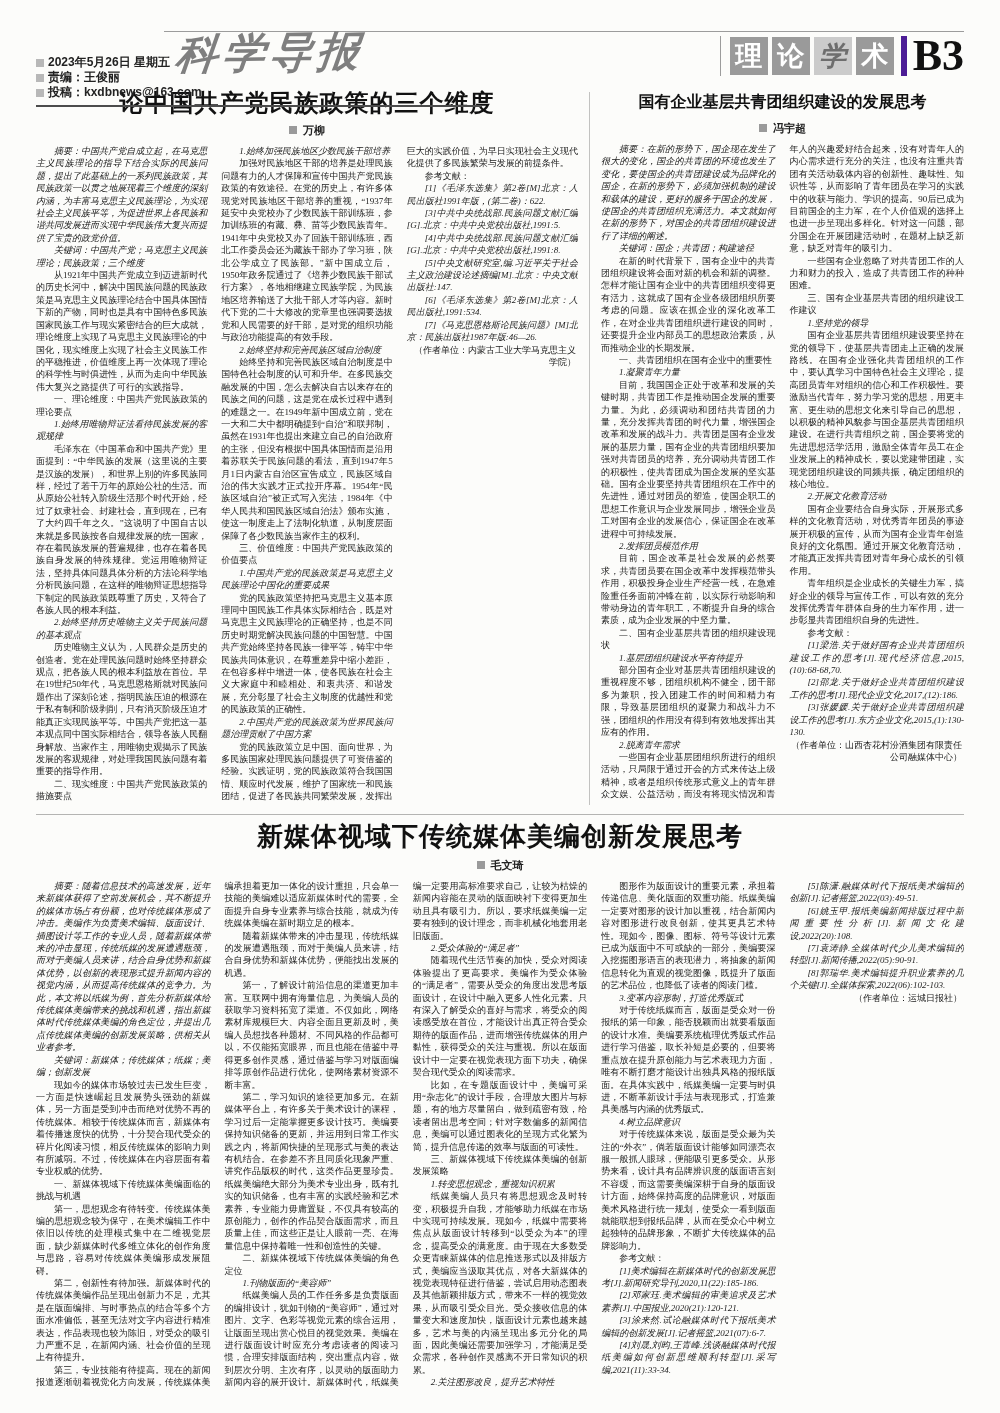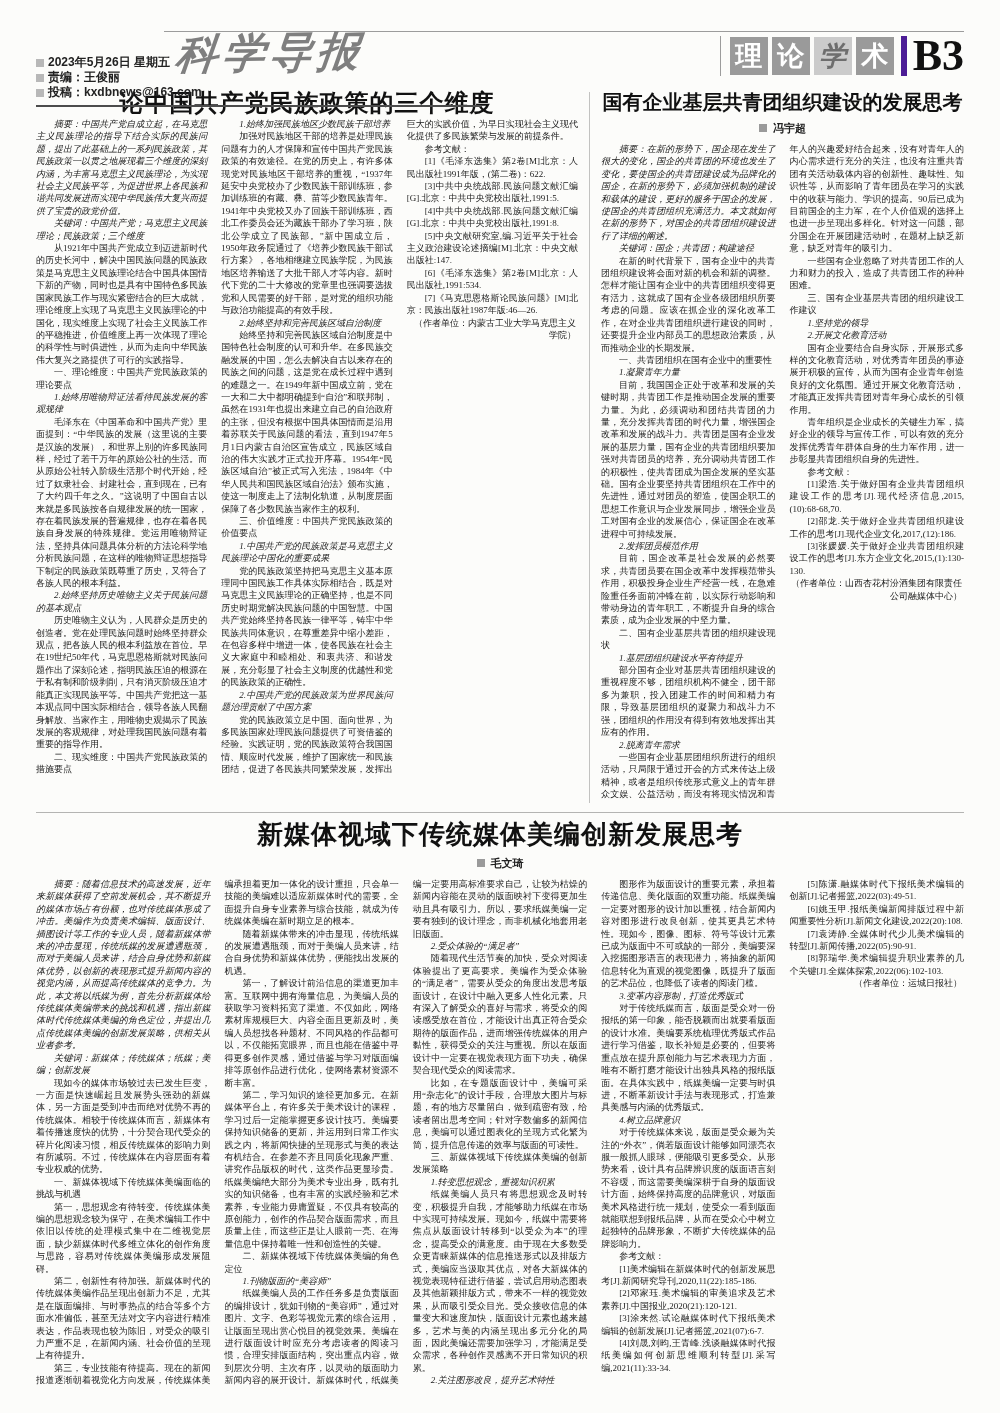--- a/index.html
+++ b/index.html
@@ -25,37 +25,37 @@
         margin-left:7px;padding-left:6px;border-left:6px solid #4c1d95;color:#111;}
   .sec{border-left:1px solid #9c9c9c;padding-left:5px;}
   
   .top-row{display:flex;align-items:stretch;}
   .art1{width:542px;}
   .vdiv{width:1px;background:#c2c2c0;margin:4px 11px 0 11px;}
   .art2{flex:1;min-width:0;}
   .art-title{font-family:"Liberation Sans",sans-serif;font-weight:bold;text-align:center;
         letter-spacing:1px;margin:0;color:#111;}
   .t1{font-size:24px;line-height:30px;}
-  .t2{font-size:20px;line-height:28px;letter-spacing:0;}
+  .t2{font-size:16px;line-height:28px;letter-spacing:0;}
   .t3{font-size:26px;line-height:34px;margin-top:2px;}
   .byline{text-align:center;font-family:"Liberation Sans",sans-serif;font-size:11px;
         font-weight:bold;margin:5px 0 7px 0;color:#222;}
   .byline .sq{display:inline-block;width:8px;height:8px;background:#9a9a9a;margin-right:6px;}
   .body{column-gap:14px;column-fill:auto;overflow:hidden;text-align:justify;}
   .cols3{column-count:3;height:660px;}
   .cols2{column-count:2;height:660px;}
   .cols5{column-count:5;height:520px;}
   .body p,.body h3,.body h4{margin:0;font-size:9px;line-height:12.4px;font-weight:normal;}
   .b-p{text-indent:2em;}
   .b-abstract,.b-keywords{font-weight:bold;font-style:italic;text-indent:2em;color:#151515;}
   .b-h2{font-family:"Liberation Sans",sans-serif;font-weight:bold;font-size:9.5px;
         text-indent:2em;margin:3px 0 2px 0;break-inside:avoid;}
   .b-h3{font-weight:bold;font-style:italic;text-indent:2em;margin:2px 0 1px 0;break-inside:avoid;}
   .b-refhead{font-family:"Liberation Sans",sans-serif;font-weight:bold;text-indent:2em;margin-top:3px;}
-  .b-ref{font-size:8.6px;line-height:11.9px;text-indent:2em;}
+  .b-ref{font-style:italic;font-size:8.6px;line-height:11.9px;text-indent:2em;}
   .b-affil{font-family:Liberation Serif, serif;font-weight:bold;text-align:right;
         padding-right:2px;margin-top:2px;}
   .hdiv{border:none;border-top:1px solid #b4b4b2;margin:9px 0 4px 0;}
 </style>
 </head>
 <body>
 
 <div class="page">
 
   <div class="hdr">
@@ -71,20 +71,21 @@
       <span class="secbox">论</span>
       <span class="secbox alt">学</span>
       <span class="secbox">术</span>
       <span class="pageno">B3</span>
     </div>
   </div>
 
   <div class="top-row">
     <article class="art1">
       <h2 class="art-title t1">论中国共产党民族政策的三个维度</h2>
+      <div class="byline"><span class="sq"></span><span>万柳</span></div>
       <div class="body cols3">
           <p class="b-abstract">摘要：中国共产党自成立起，在马克思主义民族理论的指导下结合实际的民族问题，提出了此基础上的一系列民族政策，其民族政策一以贯之地展现着三个维度的深刻内涵，为丰富马克思主义民族理论，为实现社会主义民族平等，为促进世界上各民族和谐共同发展进而实现中华民族伟大复兴而提供了宝贵的政党价值。</p>
           <p class="b-keywords">关键词：中国共产党；马克思主义民族理论；民族政策；三个维度</p>
           <p class="b-p">从1921年中国共产党成立到迈进新时代的历史长河中，解决中国民族问题的民族政策是马克思主义民族理论结合中国具体国情下新的产物，同时也是具有中国特色多民族国家民族工作与现实紧密结合的巨大成就，理论维度上实现了马克思主义民族理论的中国化，现实维度上实现了社会主义民族工作的平稳推进，价值维度上再一次体现了理论的科学性与时俱进性，从而为走向中华民族伟大复兴之路提供了可行的实践指导。</p>
           <h3 class="b-h2">一、理论维度：中国共产党民族政策的理论要点</h3>
           <h4 class="b-h3">1.始终用唯物辩证法看待民族发展的客观规律</h4>
           <p class="b-p">毛泽东在《中国革命和中国共产党》里面提到：“中华民族的发展（这里说的主要是汉族的发展），和世界上别的许多民族同样，经过了若干万年的原始公社的生活。而从原始公社转入阶级生活那个时代开始，经过了奴隶社会、封建社会，直到现在，已有了大约四千年之久。”这说明了中国自古以来就是多民族按各自规律发展的统一国家，存在着民族发展的普遍规律，也存在着各民族自身发展的特殊规律。党运用唯物辩证法，坚持具体问题具体分析的方法论科学地分析民族问题，在这样的唯物辩证思想指导下制定的民族政策既尊重了历史，又符合了各族人民的根本利益。</p>
           <h4 class="b-h3">2.始终坚持历史唯物主义关于民族问题的基本观点</h4>
           <p class="b-p">历史唯物主义认为，人民群众是历史的创造者。党在处理民族问题时始终坚持群众观点，把各族人民的根本利益放在首位。早在19世纪50年代，马克思恩格斯就对民族问题作出了深刻论述，指明民族压迫的根源在于私有制和阶级剥削，只有消灭阶级压迫才能真正实现民族平等。中国共产党把这一基本观点同中国实际相结合，领导各族人民翻身解放、当家作主，用唯物史观揭示了民族发展的客观规律，对处理我国民族问题有着重要的指导作用。</p>
           <h3 class="b-h2">二、现实维度：中国共产党民族政策的措施要点</h3>
@@ -121,20 +122,21 @@
           <h4 class="b-h3">2.发挥团员模范作用</h4>
           <p class="b-p">目前，国企改革是社会发展的必然要求，共青团员要在国企改革中发挥模范带头作用，积极投身企业生产经营一线，在急难险重任务面前冲锋在前，以实际行动影响和带动身边的青年职工，不断提升自身的综合素质，成为企业发展的中坚力量。</p>
           <h3 class="b-h2">二、国有企业基层共青团的组织建设现状</h3>
           <h4 class="b-h3">1.基层团组织建设水平有待提升</h4>
           <p class="b-p">部分国有企业对基层共青团组织建设的重视程度不够，团组织机构不健全，团干部多为兼职，投入团建工作的时间和精力有限，导致基层团组织的凝聚力和战斗力不强，团组织的作用没有得到有效地发挥出其应有的作用。</p>
           <h4 class="b-h3">2.脱离青年需求</h4>
           <p class="b-p">一些国有企业基层团组织所进行的组织活动，只局限于通过开会的方式来传达上级精神，或者是组织传统形式意义上的青年群众文娱、公益活动，而没有将现实情况和青年人的兴趣爱好结合起来，没有对青年人的内心需求进行充分的关注，也没有注重共青团有关活动载体内容的创新性、趣味性、知识性等，从而影响了青年团员在学习的实践中的收获与能力、学识的提高。90后已成为目前国企的主力军，在个人价值观的选择上也进一步呈现出多样化。针对这一问题，部分国企在开展团建活动时，在题材上缺乏新意，缺乏对青年的吸引力。</p>
           <p class="b-p">一些国有企业忽略了对共青团工作的人力和财力的投入，造成了共青团工作的种种困难。</p>
           <h3 class="b-h2">三、国有企业基层共青团的组织建设工作建议</h3>
           <h4 class="b-h3">1.坚持党的领导</h4>
+          <p class="b-p">国有企业基层共青团组织建设要坚持在党的领导下，使基层共青团走上正确的发展路线。在国有企业强化共青团组织的工作中，要认真学习中国特色社会主义理论，提高团员青年对组织的信心和工作积极性。要激励当代青年，努力学习党的思想，用更丰富、更生动的思想文化来引导自己的思想，以积极的精神风貌参与国企基层共青团组织建设。在进行共青组织之前，国企要将党的先进思想活学活用，激励全体青年员工在企业发展上的精神成长，要以党建带团建，实现党团组织建设的同频共振，确定团组织的核心地位。</p>
           <h4 class="b-h3">2.开展文化教育活动</h4>
           <p class="b-p">国有企业要结合自身实际，开展形式多样的文化教育活动，对优秀青年团员的事迹展开积极的宣传，从而为国有企业青年创造良好的文化氛围。通过开展文化教育活动，才能真正发挥共青团对青年身心成长的引领作用。</p>
           <p class="b-p">青年组织是企业成长的关键生力军，搞好企业的领导与宣传工作，可以有效的充分发挥优秀青年群体自身的生力军作用，进一步彰显共青团组织自身的先进性。</p>
           <p class="b-refhead">参考文献：</p>
           <p class="b-ref">[1]梁浩.关于做好国有企业共青团组织建设工作的思考[J].现代经济信息,2015,(10):68-68,70.</p>
           <p class="b-ref">[2]邵龙.关于做好企业共青团组织建设工作的思考[J].现代企业文化,2017,(12):186.</p>
           <p class="b-ref">[3]张媛媛.关于做好企业共青团组织建设工作的思考[J].东方企业文化,2015,(1):130-130.</p>
           <p class="b-affil">（作者单位：山西杏花村汾酒集团有限责任公司融媒体中心）</p>
         </div>
     </article>

